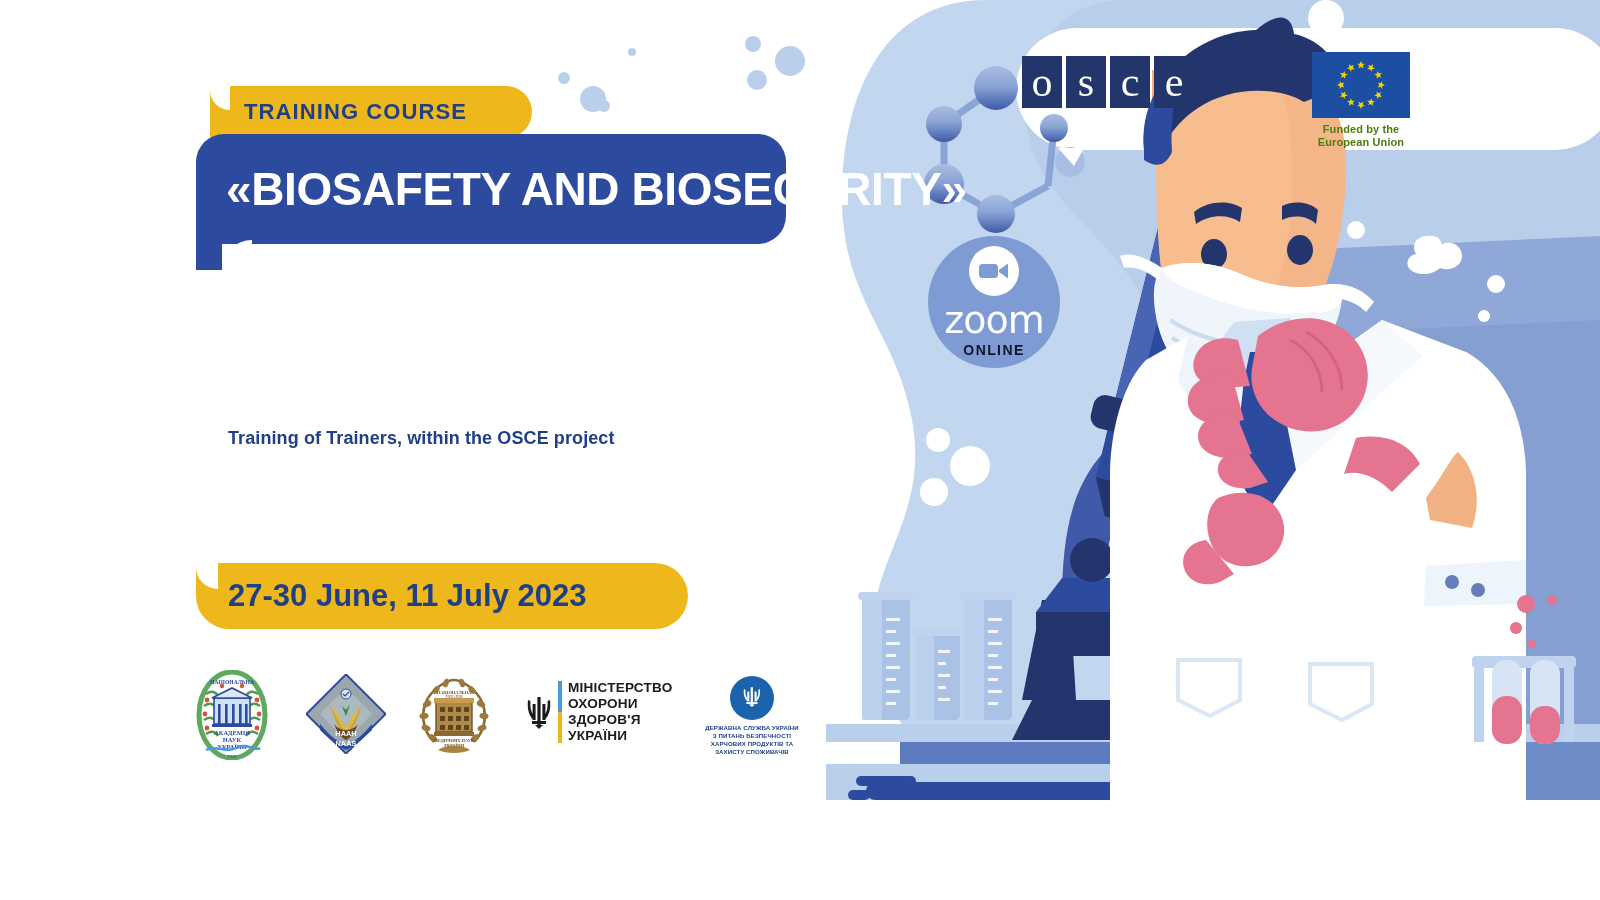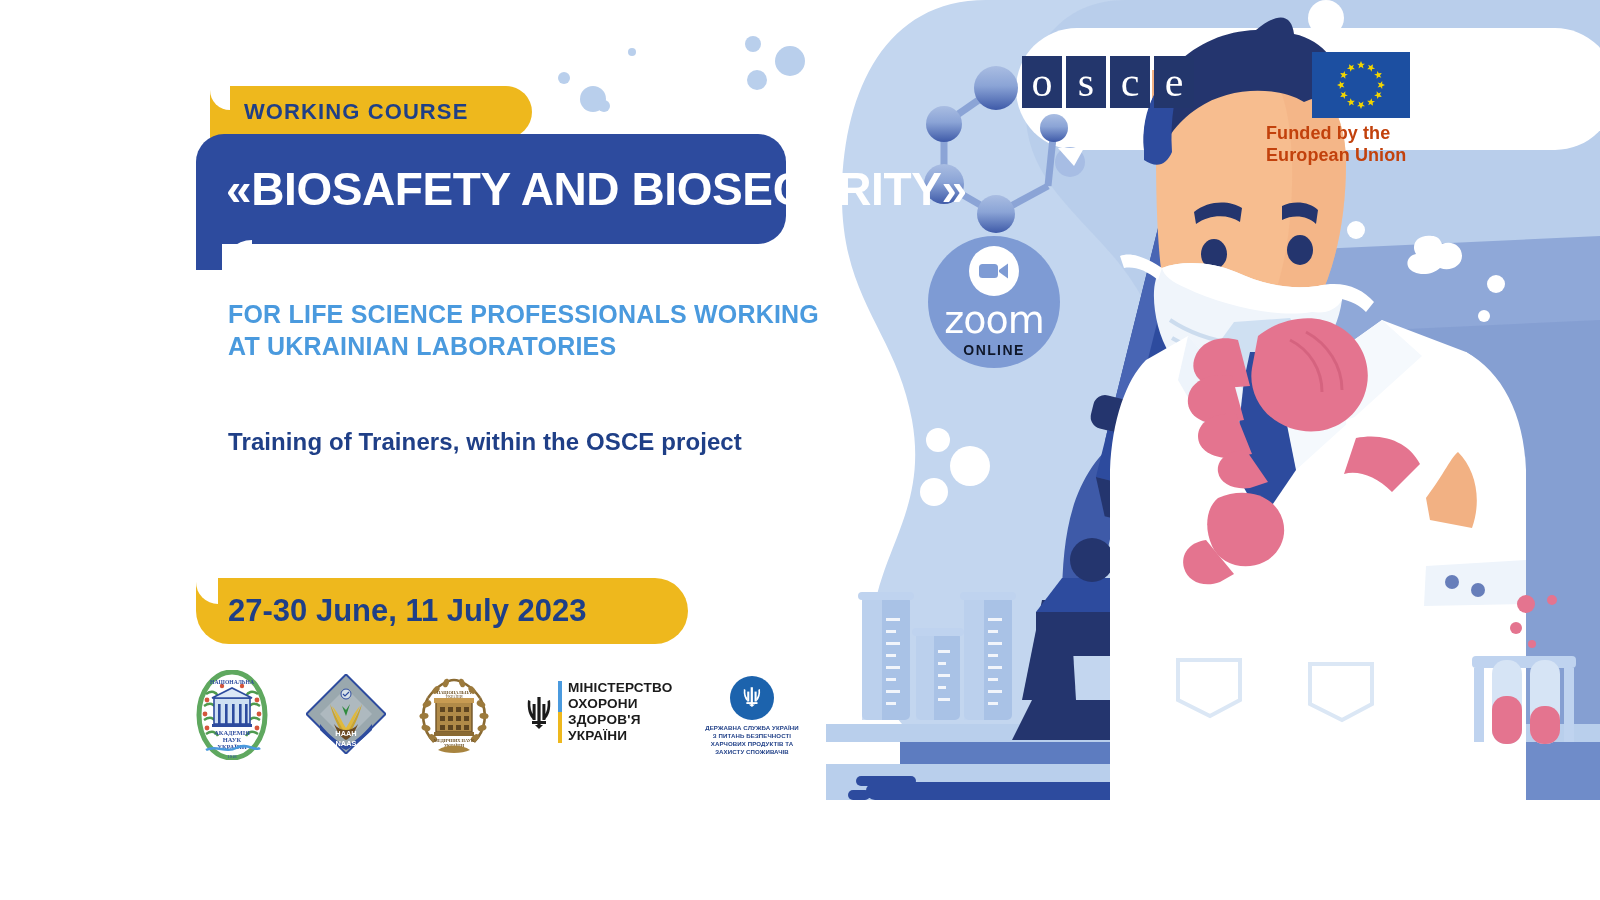--- a/index.html
+++ b/index.html
@@ -43,25 +43,25 @@
     margin:0;position:absolute;left:30px;top:0;height:110px;line-height:110px;
     color:#ffffff;font-size:46px;font-weight:bold;letter-spacing:-0.4px;white-space:nowrap;
   }
 
   .subtitle{
     position:absolute;left:228px;top:298px;width:600px;
     color:#4a9ade;font-size:25px;font-weight:bold;line-height:1.28;letter-spacing:0.2px;
   }
   .tagline{
     position:absolute;left:228px;top:428px;width:620px;
-    color:#1f3f87;font-size:24px;font-weight:bold;letter-spacing:0.1px;
+    color:#1f3f87;font-size:18px;font-weight:bold;letter-spacing:0.1px;
   }
 
   .badge-date{
-    position:absolute;left:196px;top:578px;width:492px;height:66px;
+    position:absolute;left:196px;top:563px;width:492px;height:66px;
     background:#eeb81d;border-radius:0 33px 33px 33px;
   }
   .badge-date .notch{
     position:absolute;left:0;top:0;width:22px;height:26px;background:#ffffff;
     border-bottom-left-radius:22px;
   }
   .badge-date span{
     position:absolute;left:32px;top:0;height:66px;line-height:66px;
     color:#1f3f87;font-size:31px;font-weight:bold;white-space:nowrap;
   }
@@ -80,21 +80,21 @@
   .moh-bars i{display:block;flex:1;}
 
   
   .osce-squares{display:flex;gap:4px;}
   .osce-squares b{
     display:block;width:40px;height:52px;background:#23366c;color:#ffffff;
     font-family:"Liberation Serif",serif;font-weight:normal;font-size:42px;
     line-height:52px;text-align:center;
   }
   .eu-cap{
-    color:#c2410c;font-size:18px;font-weight:bold;line-height:1.2;
+    color:#4d7c0f;font-size:11px;font-weight:bold;text-align:center;line-height:1.2;
     margin-top:5px;letter-spacing:0.1px;
   }
 
   
   .zoomword{
     color:#ffffff;font-size:38px;font-weight:normal;letter-spacing:-1px;
     font-family:"DejaVu Sans",sans-serif;
   }
   .zoomonline{color:#0f172a;font-size:14px;font-weight:bold;letter-spacing:1.4px;}
 </style>
@@ -420,33 +420,29 @@
           <path d="M20,9 L29,2.5 L29,17.5 L20,11 Z" fill="#7e9bd4"></path>
         </svg>
       </div>
       <div class="zoomword">zoom</div>
       <div class="zoomonline">ONLINE</div>
     </div>
   </div>
 
   <div class="badge-course">
     <div class="notch"></div>
-    <span>WORKING COURSE</span>
+    <span>TRAINING COURSE</span>
   </div>
 
   <div class="banner-title">
     <h1>«BIOSAFETY AND BIOSECURITY»</h1>
     <div class="tail"></div>
     <div class="tailcut"></div>
   </div>
 
-  <div class="subtitle">
-    <div>FOR LIFE SCIENCE PROFESSIONALS WORKING</div>
-    <div>AT UKRAINIAN LABORATORIES</div>
-  </div>
 
   <div class="tagline">Training of Trainers, within the OSCE project</div>
 
   <div class="badge-date">
     <div class="notch"></div>
     <span>27-30 June, 11 July 2023</span>
   </div>
 
   <div class="logos">
 

